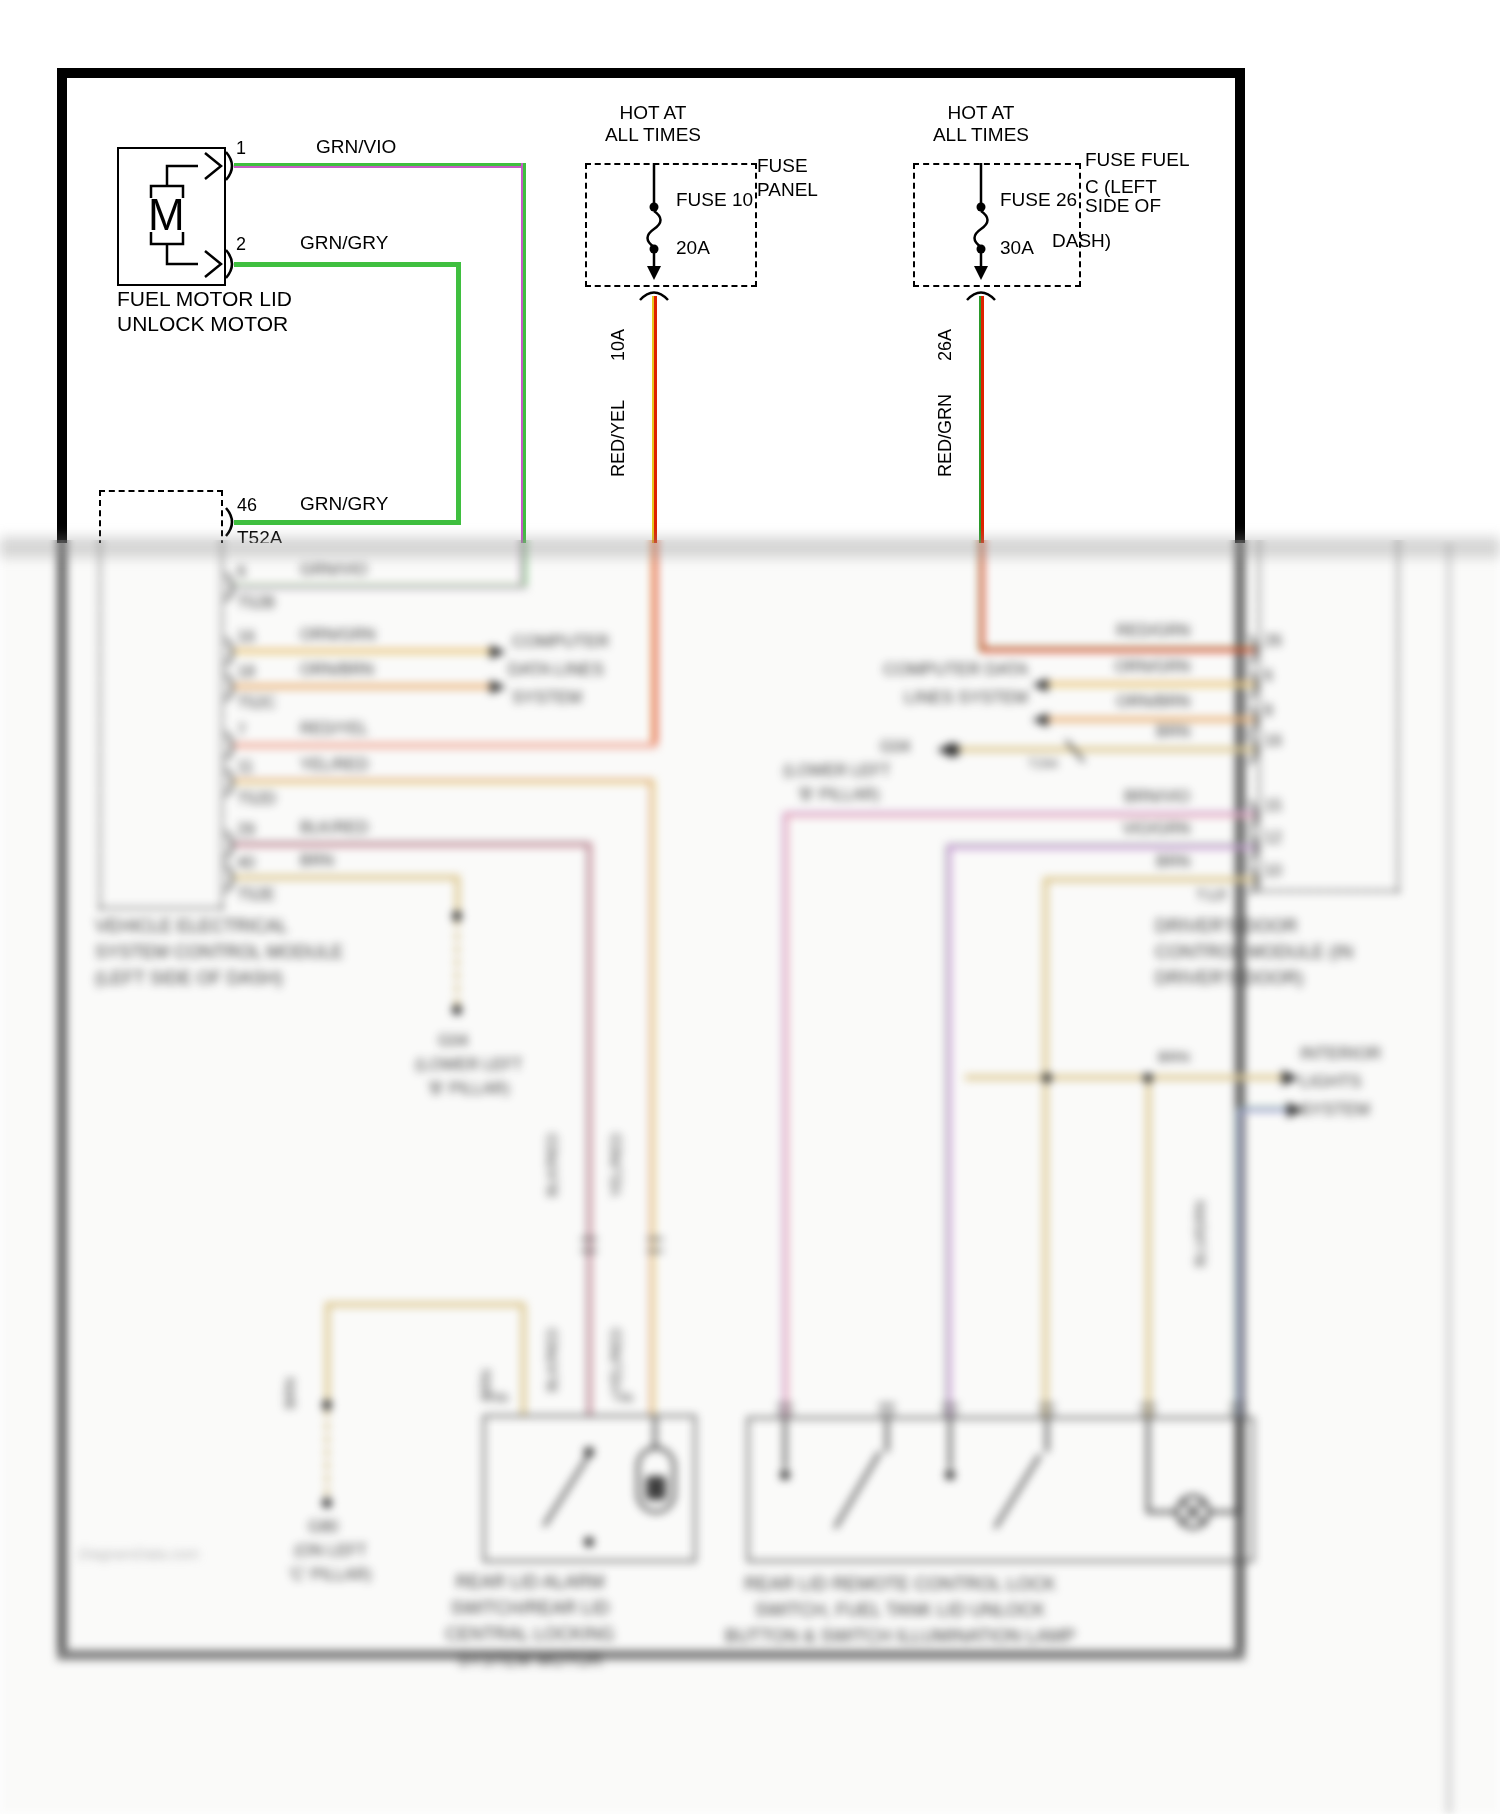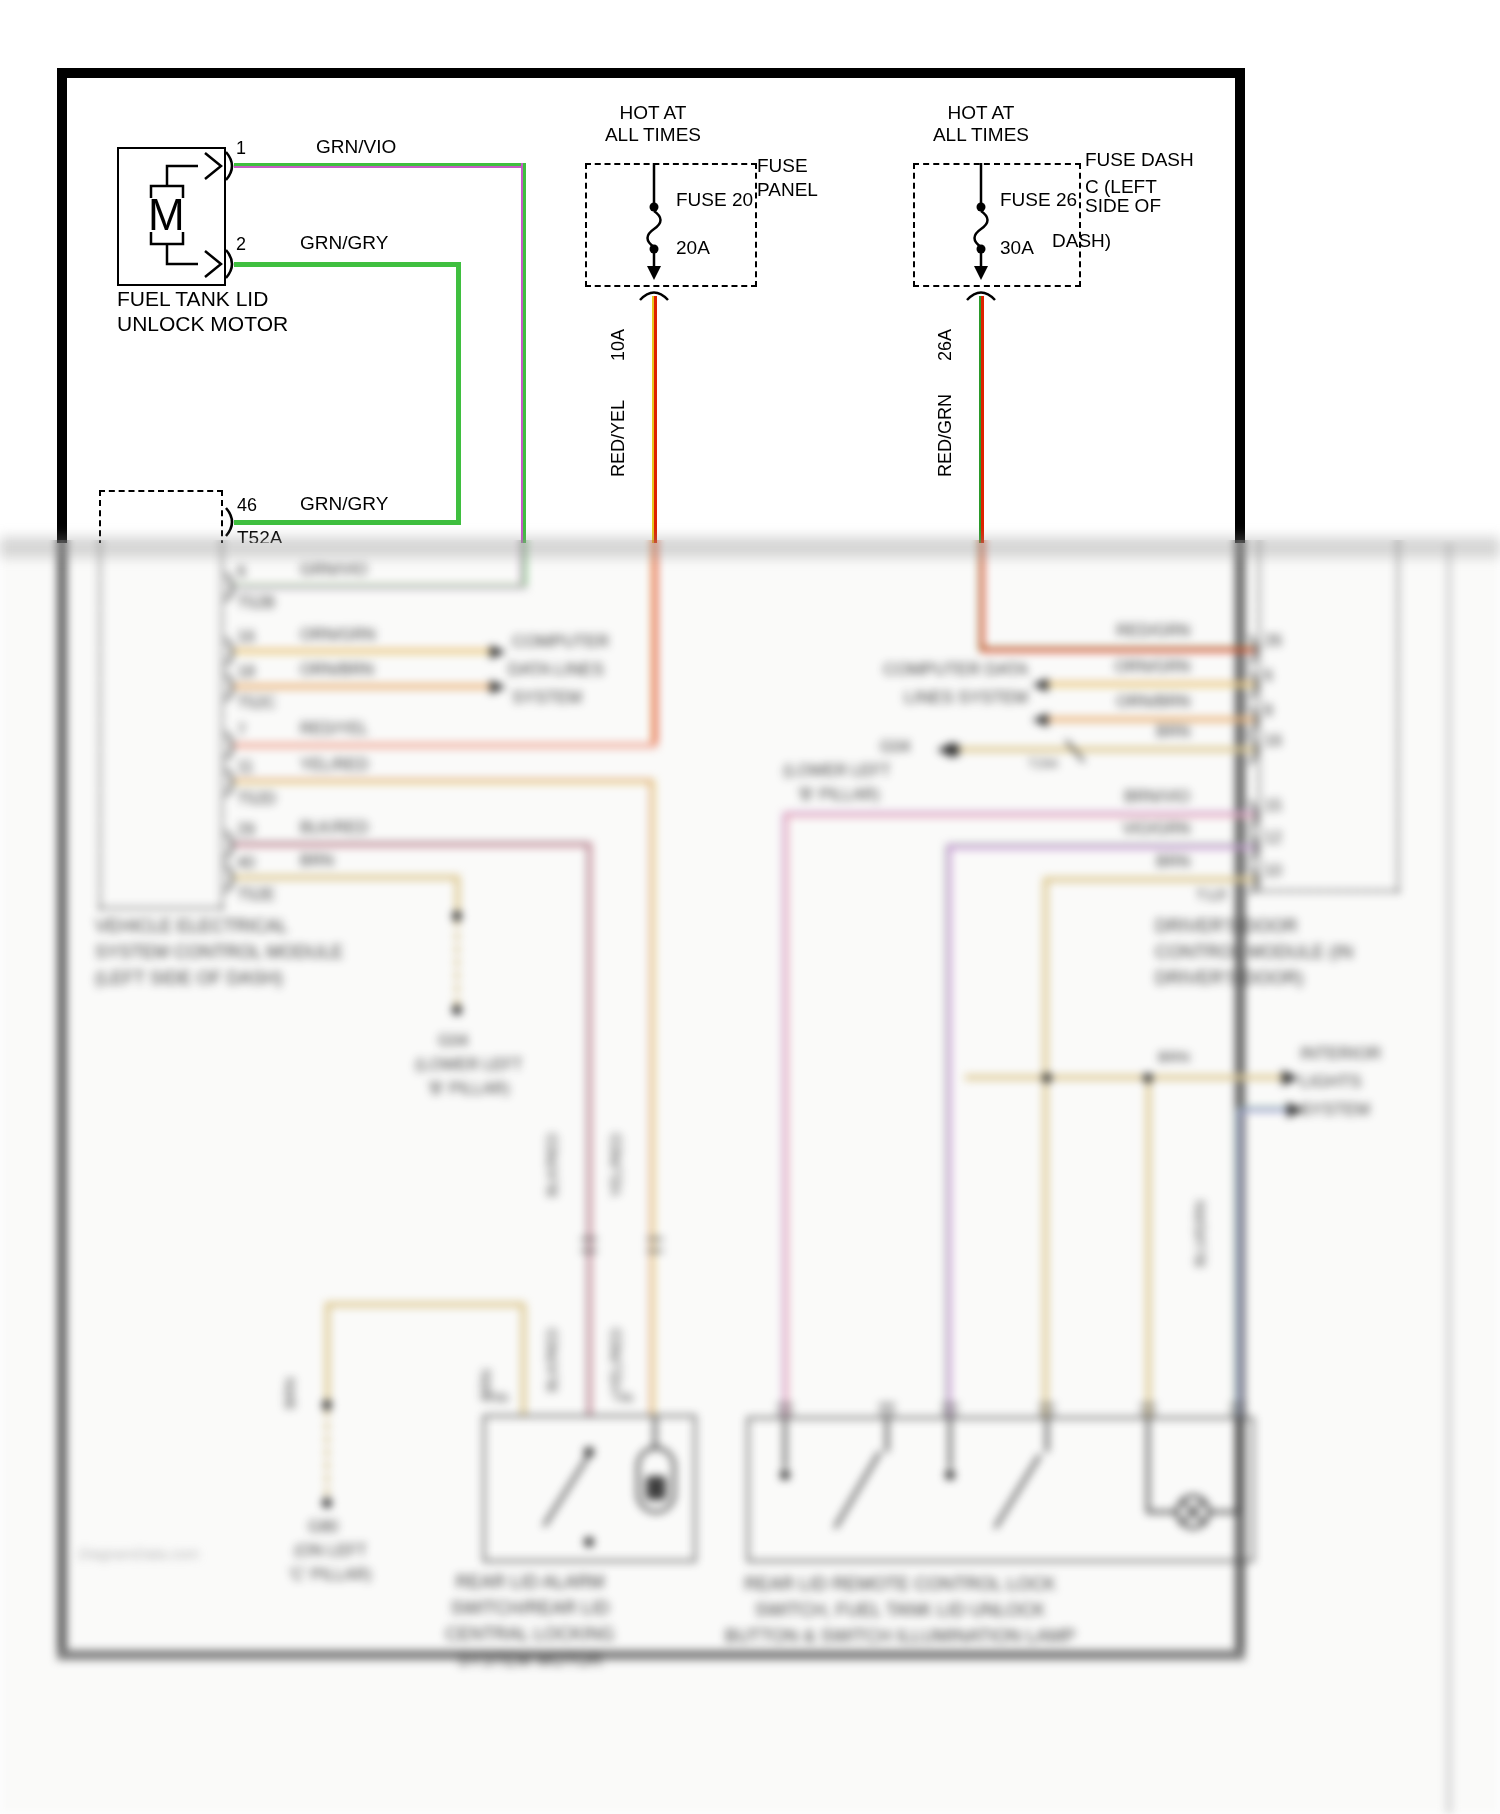--- a/index.html
+++ b/index.html
@@ -36,37 +36,37 @@
     <div class="bar" style="left:57px;top:68px;width:1188px;height:10px"></div>
     <div class="bar" style="left:57px;top:68px;width:10px;height:1592px"></div>
     <div class="bar" style="left:1235px;top:68px;width:10px;height:1592px"></div>
 
     <div class="abs" style="left:117px;top:147px;width:105px;height:135px;border:2.5px solid #000"></div>
     <div class="lb2" style="left:148px;top:192px;font-size:44px">M</div>
     <div class="lb" style="left:236px;top:139px;font-size:18px">1</div>
     <div class="lb" style="left:316px;top:137px">GRN/VIO</div>
     <div class="lb" style="left:236px;top:235px;font-size:18px">2</div>
     <div class="lb" style="left:300px;top:233px">GRN/GRY</div>
-    <div class="lb2" style="left:117px;top:288px">FUEL TANK LID</div>
+    <div class="lb2" style="left:117px;top:288px">FUEL MOTOR LID</div>
     <div class="lb2" style="left:117px;top:313px">UNLOCK MOTOR</div>
 
     <div class="dash" style="left:585px;top:163px;width:168px;height:120px"></div>
     <div class="lb ctr" style="left:573px;top:103px;width:160px">HOT AT</div>
     <div class="lb ctr" style="left:573px;top:125px;width:160px">ALL TIMES</div>
-    <div class="lb" style="left:676px;top:190px">FUSE 20</div>
+    <div class="lb" style="left:676px;top:190px">FUSE 10</div>
     <div class="lb" style="left:676px;top:238px">20A</div>
     <div class="lb" style="left:757px;top:156px">FUSE</div>
     <div class="lb" style="left:757px;top:180px">PANEL</div>
 
     <div class="dash" style="left:913px;top:163px;width:164px;height:120px"></div>
     <div class="lb ctr" style="left:901px;top:103px;width:160px">HOT AT</div>
     <div class="lb ctr" style="left:901px;top:125px;width:160px">ALL TIMES</div>
     <div class="lb" style="left:1000px;top:190px">FUSE 26</div>
     <div class="lb" style="left:1000px;top:238px">30A</div>
-    <div class="lb" style="left:1085px;top:150px">FUSE DASH</div>
+    <div class="lb" style="left:1085px;top:150px">FUSE FUEL</div>
     <div class="lb" style="left:1085px;top:177px">C (LEFT</div>
     <div class="lb" style="left:1085px;top:196px">SIDE OF</div>
     <div class="lb" style="left:1052px;top:231px">DASH)</div>
 
     <div class="lb rot" style="left:628px;top:342px;font-size:18px">10A</div>
     <div class="lb rot" style="left:628px;top:458px;font-size:18px">RED/YEL</div>
     <div class="lb rot" style="left:955px;top:342px;font-size:18px">26A</div>
     <div class="lb rot" style="left:955px;top:458px;font-size:18px">RED/GRN</div>
 
     <div class="dash" style="left:99px;top:490px;width:120px;height:415px"></div>

